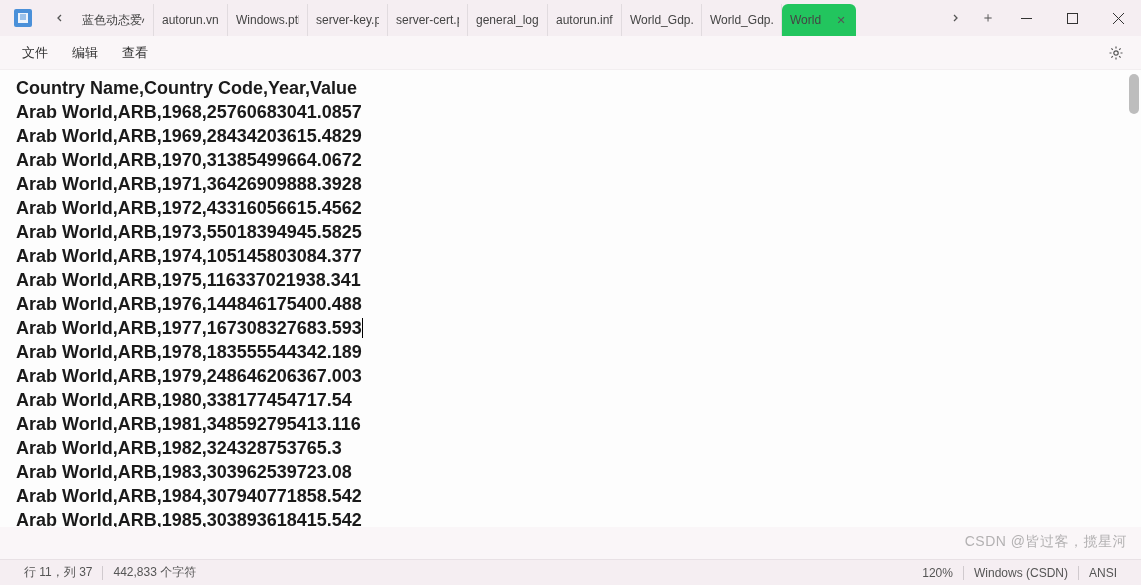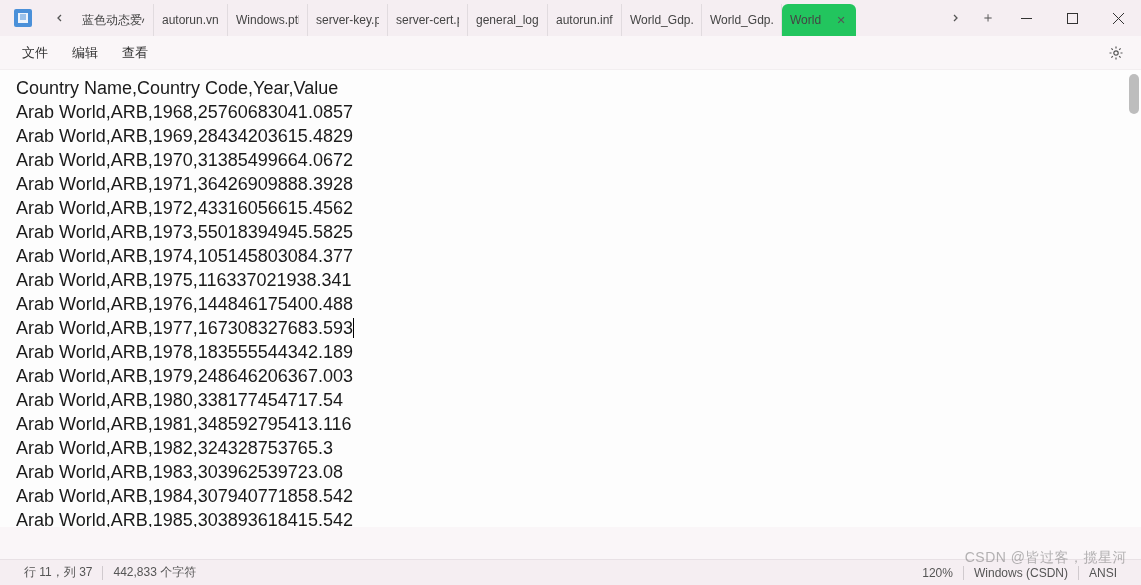--- a/index.html
+++ b/index.html
@@ -25,33 +25,33 @@
     .win-btn { width: 46px; height: 36px; display: flex; align-items: center; justify-content: center; cursor: pointer; }
     .win-btn svg { width: 11px; height: 11px; stroke: #333; stroke-width: 1; fill: none; }
     
     
     .menubar { display: flex; align-items: center; height: 34px; background: #faf6f8; padding: 0 10px; border-bottom: 1px solid rgba(0,0,0,0.03); }
     .menu-item { padding: 4px 12px; font-size: 13px; color: #333; cursor: pointer; border-radius: 4px; }
     .settings-btn { margin-left: auto; width: 30px; height: 30px; display:flex; align-items:center; justify-content:center; cursor:pointer; border-radius:4px; color:#555;}
     
     
     .content-wrap { flex: 1; position: relative; background: #fdfdfd; overflow: hidden; }
-    .content { padding: 6px 17px 0 16px; font-family: "Segoe UI", sans-serif; font-size: 18px; line-height: 24px; color: #1a1a1a; white-space: pre; overflow: hidden; height: 100%; }
+    .content { padding: 6px 17px 0 16px; font-family: "Segoe UI", sans-serif; font-size: 18px; line-height: 24px; color: #1a1a1a; white-space: pre; overflow: hidden; height: 100%; font-weight: bold; }
     .content .line { height: 24px; }
     .caret-line { position: relative; display:inline-block; }
     .caret-line::after { content:''; position:absolute; right:-1px; top:2px; width:1px; height:20px; background:#000; }
     .scrollbar-v { position: absolute; right: 2px; top: 4px; width: 10px; height: 40px; background: rgba(0,0,0,0.25); border-radius: 5px; }
     
     
     .statusbar { display: flex; align-items: center; height: 26px; background: #f5eef2; padding: 0 14px; font-size: 12px; color: #555; border-top: 1px solid rgba(0,0,0,0.05); margin-top: 32px; }
     .status-item { padding: 0 10px; }
     .status-sep { width:1px; height:14px; background: rgba(0,0,0,0.15); }
     .status-right { margin-left: auto; display:flex; align-items:center; }
     
-    .watermark { position: absolute; right: 14px; bottom: 18px; font-size: 14px; color: rgba(120,120,120,0.55); pointer-events: none; letter-spacing: 0.5px; font-family: "Microsoft YaHei", sans-serif; }
+    .watermark { position: absolute; right: 14px; bottom: 34px; font-size: 14px; color: rgba(120,120,120,0.55); pointer-events: none; letter-spacing: 0.5px; font-family: "Microsoft YaHei", sans-serif; }
   </style>
 </head>
 <body>
 
 <div class="window">
 
   <div class="titlebar">
     <div class="app-icon">
       <svg viewBox="0 0 12 12">
           <rect x="1" y="1" width="10" height="10" fill="#fff" opacity="0.9"></rect>

